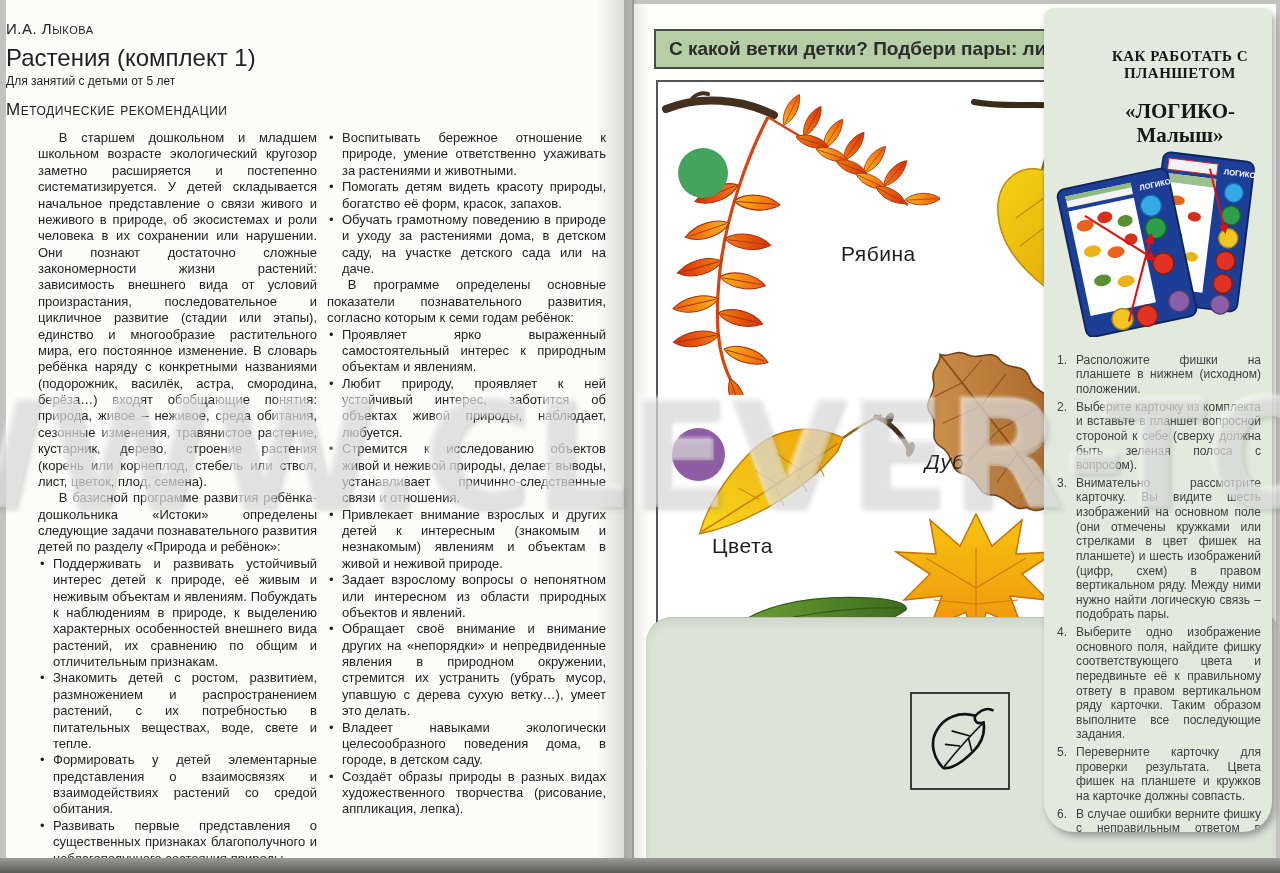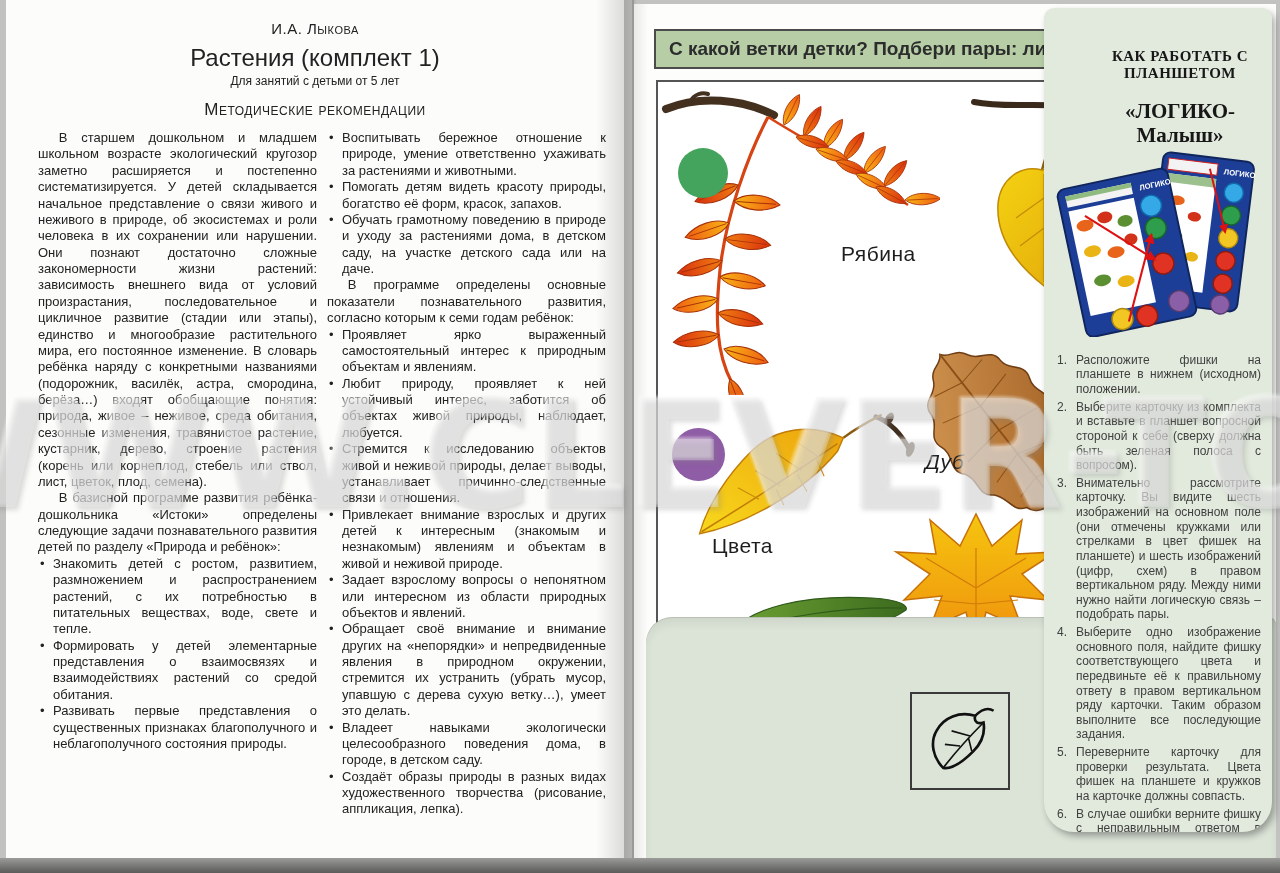--- a/index.html
+++ b/index.html
@@ -2,21 +2,21 @@
 <html lang="ru"><head>
 <meta charset="utf-8">
 <style>
   html,body{margin:0;padding:0;}
   .stage{position:relative;width:1280px;height:873px;background:#c2c2c0;overflow:hidden;
          font-family:"Liberation Sans",sans-serif;color:#222;}
 
   
   .page-left{position:absolute;left:6px;top:0;width:618px;height:858px;background:#fcfcfa;
              overflow:hidden;z-index:1;}
-  .lp-header{text-align:center;padding-top:20px;line-height:1.25;}
+  .lp-header{text-align:left;padding-top:20px;line-height:1.25;}
   .lp-author{font-size:15px;font-variant:small-caps;letter-spacing:.5px;}
   .lp-title{font-size:24px;font-weight:normal;margin-top:4px;}
   .lp-subtitle{font-size:12px;margin-top:1px;}
   .lp-section{font-size:17px;font-variant:small-caps;letter-spacing:.5px;margin-top:10px;}
   .columns{display:flex;gap:10px;padding:10px 18px 0 32px;}
   .col{flex:1;font-size:13px;line-height:1.26;text-align:justify;}
   .col p{margin:0;text-indent:1.6em;}
   .col ul{margin:0;padding:0;list-style:none;}
   .col li{position:relative;padding-left:15px;margin:0;}
   .col li::before{content:"\2022";position:absolute;left:2px;top:0;}
@@ -86,20 +86,21 @@
       <div class="lp-author">И.А. Лыкова</div>
       <div class="lp-title">Растения (комплект 1)</div>
       <div class="lp-subtitle">Для занятий с детьми от 5 лет</div>
       <div class="lp-section">Методические рекомендации</div>
     </div>
     <div class="columns">
       <div class="col">
         <p>В старшем дошкольном и младшем школьном возрасте экологический кругозор заметно расширяется и постепенно систематизируется. У детей складывается начальное представление о связи живого и неживого в природе, об экосистемах и роли человека в их сохранении или нарушении. Они познают достаточно сложные закономерности жизни растений: зависимость внешнего вида от условий произрастания, последовательное и цикличное развитие (стадии или этапы), единство и многообразие растительного мира, его постоянное изменение. В словарь ребёнка наряду с конкретными названиями (подорожник, василёк, астра, смородина, берёза…) входят обобщающие понятия: природа, живое – неживое, среда обитания, сезонные изменения, травянистое растение, кустарник, дерево, строение растения (корень или корнеплод, стебель или ствол, лист, цветок, плод, семена).</p>
         <p>В базисной программе развития ребёнка-дошкольника «Истоки» определены следующие задачи познавательного развития детей по разделу «Природа и ребёнок»:</p>
         <ul>
+          <li>Поддерживать и развивать устойчивый интерес детей к природе, её живым и неживым объектам и явлениям. Побуждать к наблюдениям в природе, к выделению характерных особенностей внешнего вида растений, их сравнению по общим и отличительным признакам.</li>
           <li>Знакомить детей с ростом, развитием, размножением и распространением растений, с их потребностью в питательных веществах, воде, свете и тепле.</li>
           <li>Формировать у детей элементарные представления о взаимосвязях и взаимодействиях растений со средой обитания.</li>
           <li>Развивать первые представления о существенных признаках благополучного и неблагополучного состояния природы.</li>
         </ul>
       </div>
       <div class="col">
         <ul>
           <li>Воспитывать бережное отношение к природе, умение ответственно ухаживать за растениями и животными.</li>
           <li>Помогать детям видеть красоту природы, богатство её форм, красок, запахов.</li>
           <li>Обучать грамотному поведению в природе и уходу за растениями дома, в детском саду, на участке детского сада или на даче.</li>

